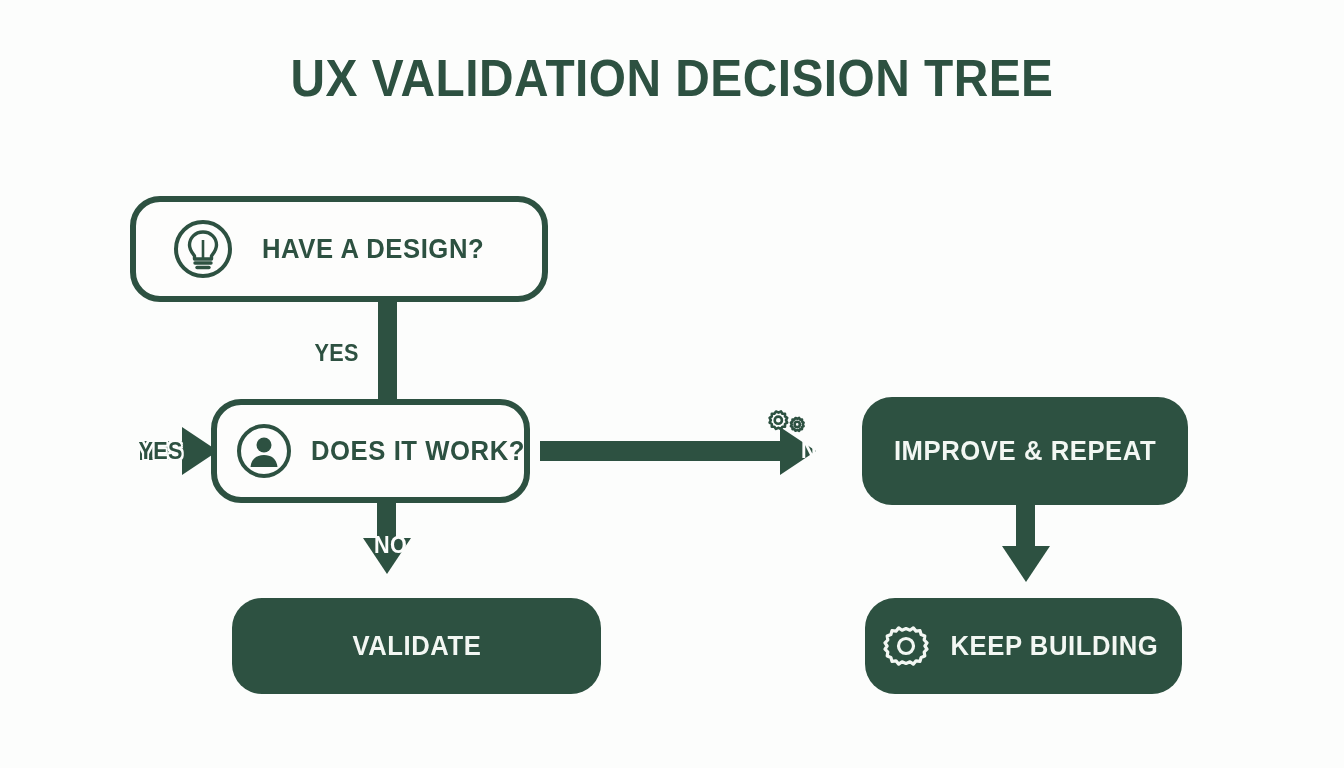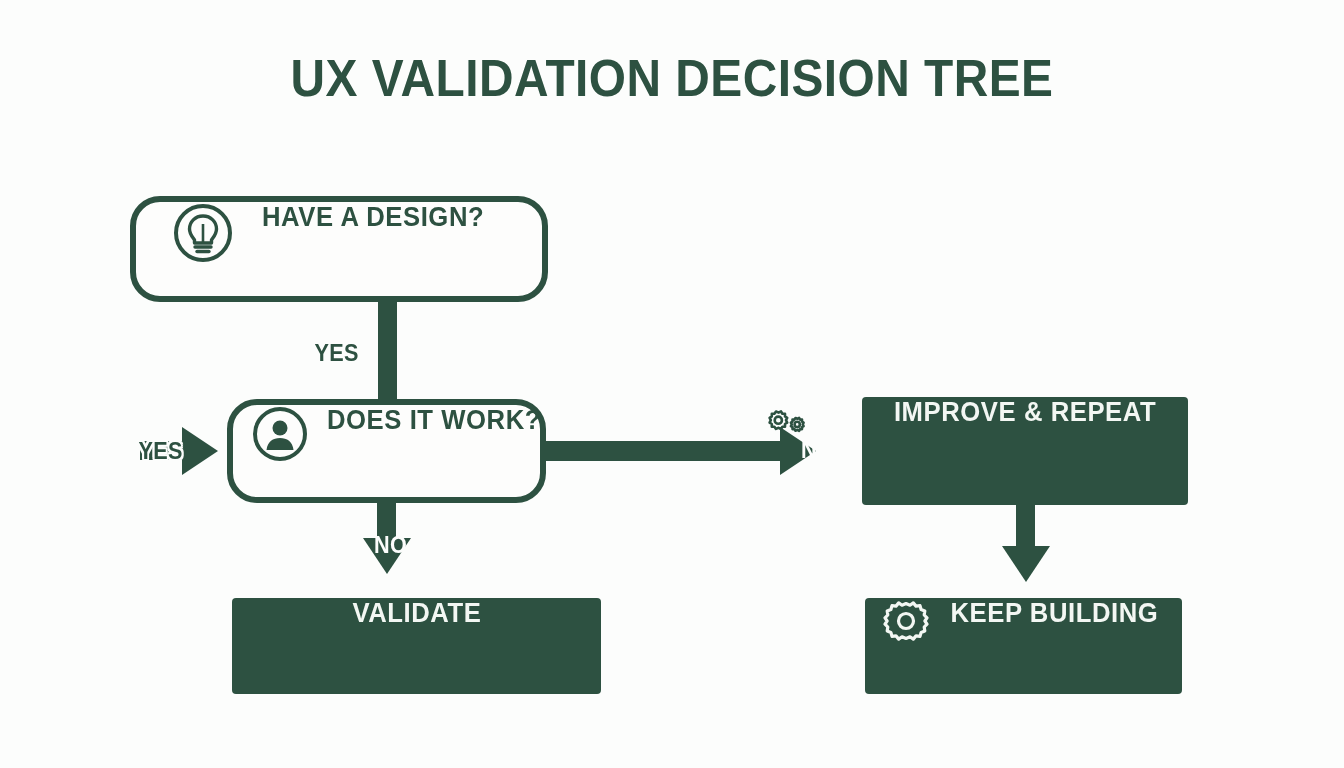--- a/index.html
+++ b/index.html
@@ -30,30 +30,31 @@
     font-weight: bold;
     letter-spacing: 0.5px;
     transform: scaleX(0.92);
     white-space: nowrap;
   }
 
   
   .node {
     position: absolute;
     display: flex;
+    align-items: center;
     box-sizing: border-box;
   }
   .node-outline {
     background: #fdfdfc;
     border: 6px solid #2d5141;
     border-radius: 30px;
   }
   .node-filled {
     background: #2d5141;
-    border-radius: 4px;
+    border-radius: 30px;
   }
   .node-label {
     color: #2d5141;
     font-size: 27px;
     font-weight: bold;
     letter-spacing: 0.6px;
     white-space: nowrap;
     transform: scaleX(0.95);
     transform-origin: left center;
   }
@@ -66,21 +67,21 @@
   }
 
   
   #node-have-design {
     left: 130px; top: 196px; width: 418px; height: 106px;
     padding-left: 36px;
   }
   #node-have-design .node-label { margin-left: 28px; }
 
   #node-does-it-work {
-    left: 227px; top: 399px; width: 319px; height: 104px;
+    left: 211px; top: 399px; width: 319px; height: 104px;
     padding-left: 18px;
   }
   #node-does-it-work .node-label { margin-left: 18px; }
 
   #node-improve-repeat {
     left: 862px; top: 397px; width: 326px; height: 108px;
     justify-content: center;
   }
   #node-improve-repeat .node-label { transform-origin: center center; }
 

